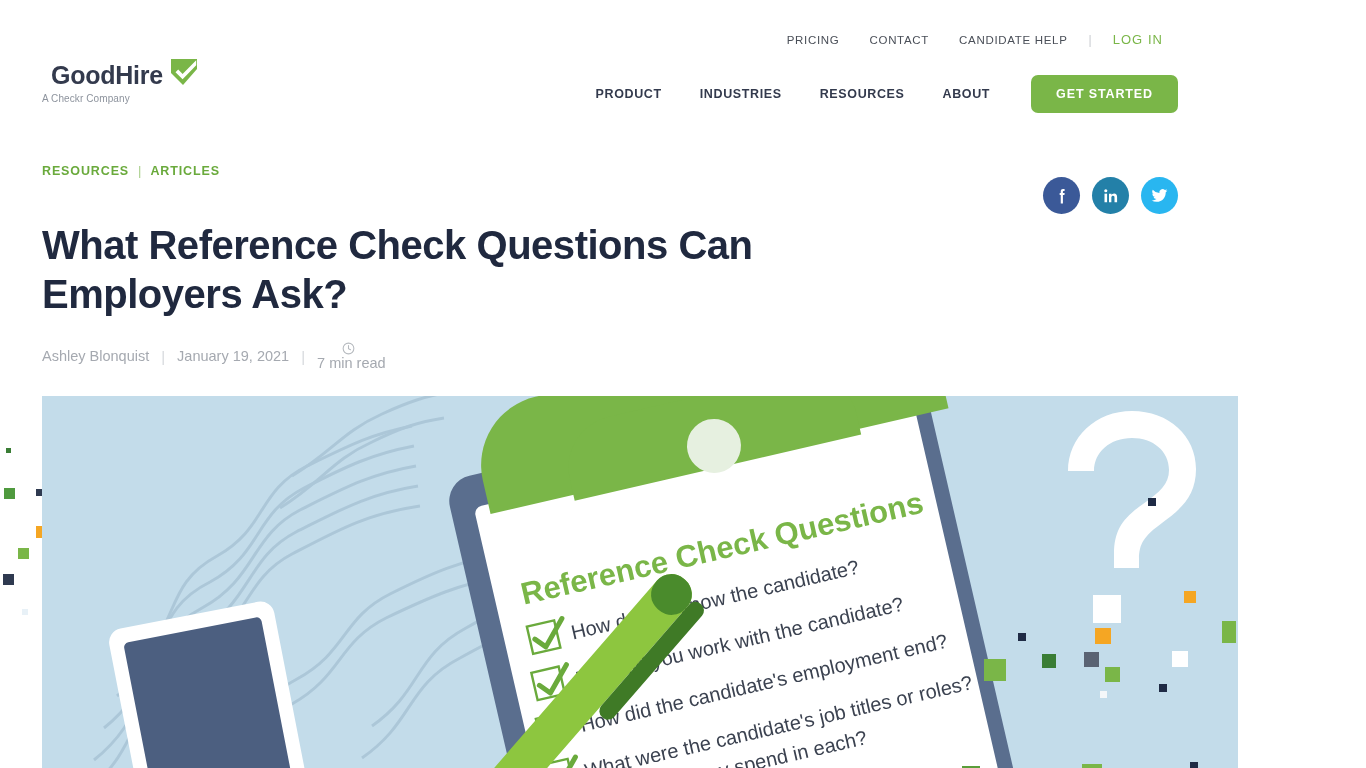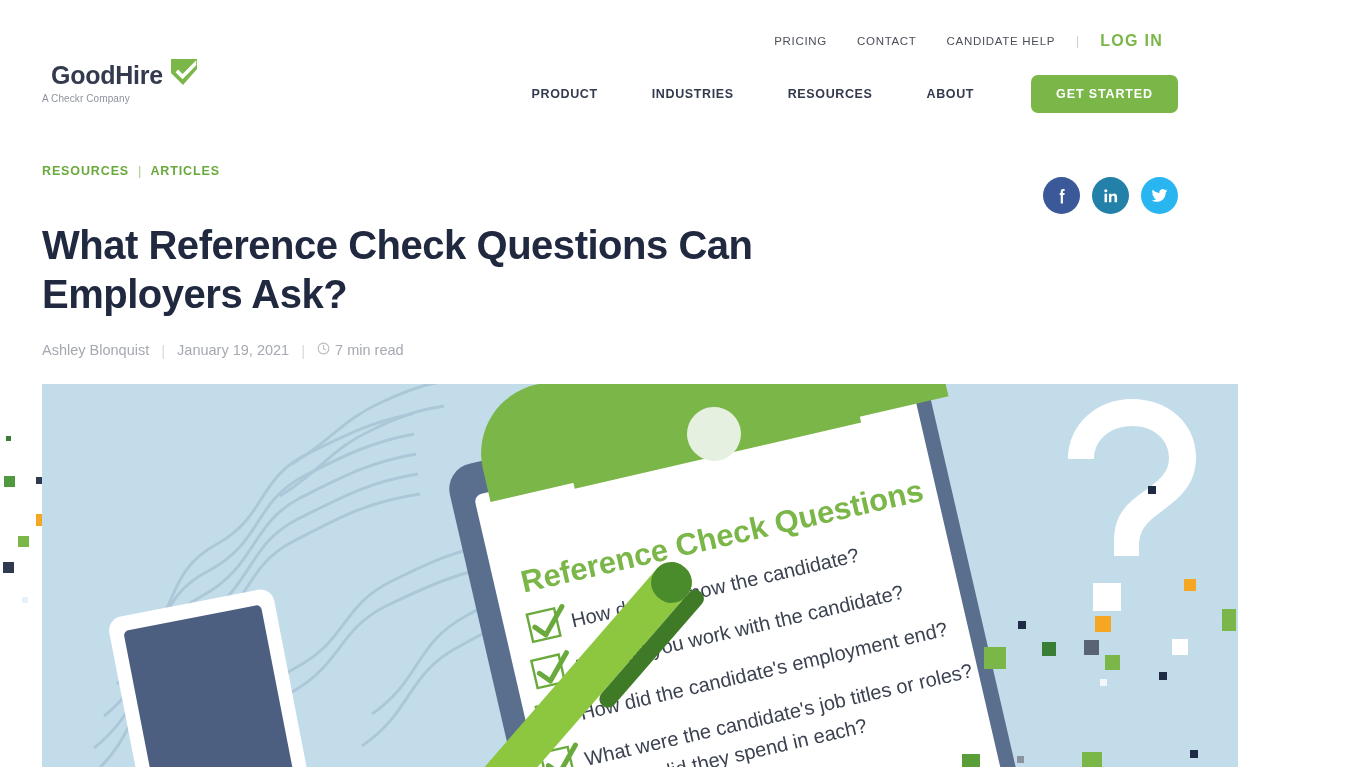--- a/index.html
+++ b/index.html
@@ -19,42 +19,42 @@
     position:absolute; top:32px; right:42px;
     display:flex; align-items:center; gap:0;
   }
   .utility-link {
     font-size: 11.5px; letter-spacing: .06em; font-weight:400;
     color:#4a4f58; text-decoration:none; padding:0 15px;
     white-space:nowrap; text-transform:uppercase;
   }
   .utility-sep { color:#c9ccd1; font-size:12px; padding:0 6px; }
   .utility-login {
-    font-size: 16px; letter-spacing:.08em; font-weight:700;
+    font-size: 13px; letter-spacing:.08em; font-weight:400;
     color:#7ab648; text-decoration:none; padding:0 15px;
     text-transform:uppercase;
   }
 
   .logo-block { position:absolute; left:42px; top:63px; }
   .logo-row { display:flex; align-items:flex-start; }
   .logo-word {
     font-size: 25px; font-weight:700; color:#333a4d;
     letter-spacing:-.01em; line-height:1;
     font-family:"Liberation Sans", sans-serif;
     margin-left:9px;
   }
   .logo-mark { width:28px; height:28px; margin-left:6px; margin-top:-4px; display:block; }
   .logo-tag {
     font-size: 10px; color:#8d939d; margin-top:5px; letter-spacing:.01em;
     font-family:"Liberation Sans", sans-serif;
   }
 
   .main-nav {
     position:absolute; top:75px; right:42px;
-    display:flex; align-items:center; gap:16px;
+    display:flex; align-items:center; gap:0;
   }
   .nav-link {
     font-size:12.5px; font-weight:700; letter-spacing:.05em;
     color:#333a4d; text-decoration:none; padding:0 19px;
     text-transform:uppercase; white-space:nowrap;
   }
   .cta-button {
     margin-left:22px; background:#7ab648; color:#fff;
     font-size:12.5px; font-weight:700; letter-spacing:.07em;
     padding:12px 25px; border:none; border-radius:7px;
@@ -147,21 +147,21 @@
       <a class="crumb" href="#">ARTICLES</a>
     </div>
 
     <h1 class="page-title">What Reference Check Questions Can Employers Ask?</h1>
 
     <div class="byline">
       <span>Ashley Blonquist</span>
       <span class="byline-sep">|</span>
       <span>January 19, 2021</span>
       <span class="byline-sep">|</span>
-      <span style="display:flex;align-items:flex-start;">
+      <span style="display:flex;align-items:center;flex-direction:column;">
         <svg class="clock-icon" viewBox="0 0 16 16">
           <circle cx="8" cy="8" r="6.6" fill="none" stroke="#b6babf" stroke-width="1.3"></circle>
           <path d="M8 4.4 V8.2 L10.5 9.6" fill="none" stroke="#b6babf" stroke-width="1.3" stroke-linecap="round"></path>
         </svg>
         <span>7 min read</span>
       </span>
     </div>
 
     <div class="share-col">
       <button class="share-btn" style="background:#3b5998">

